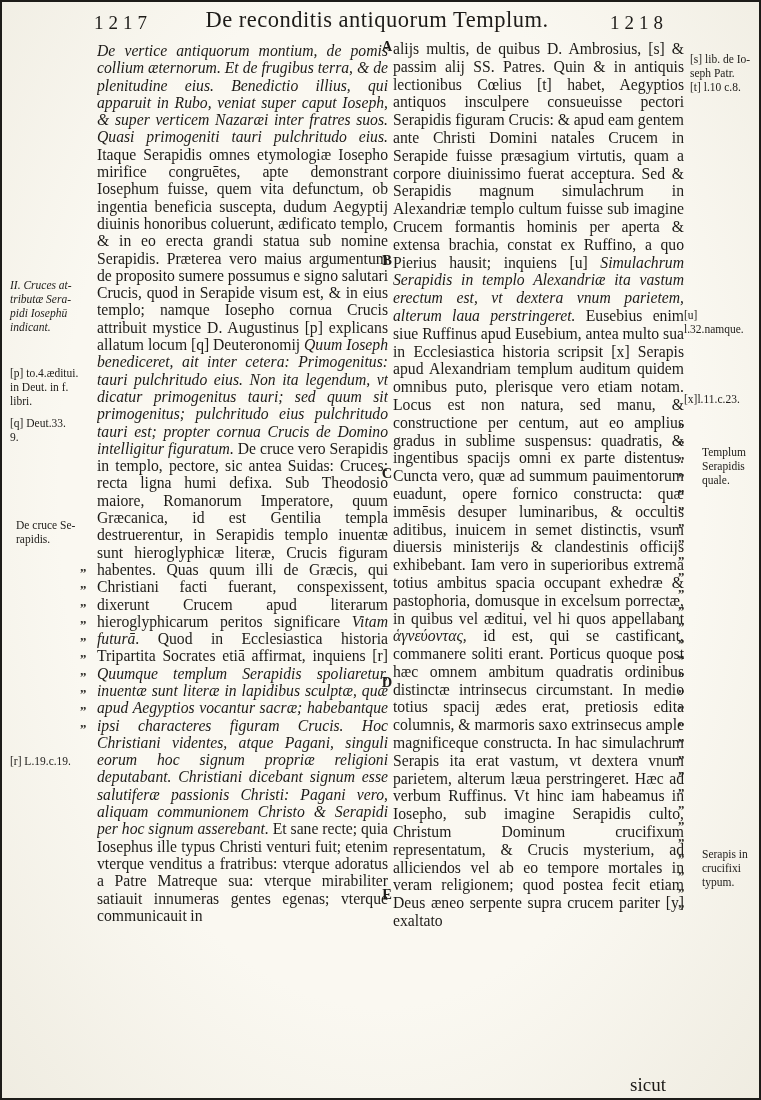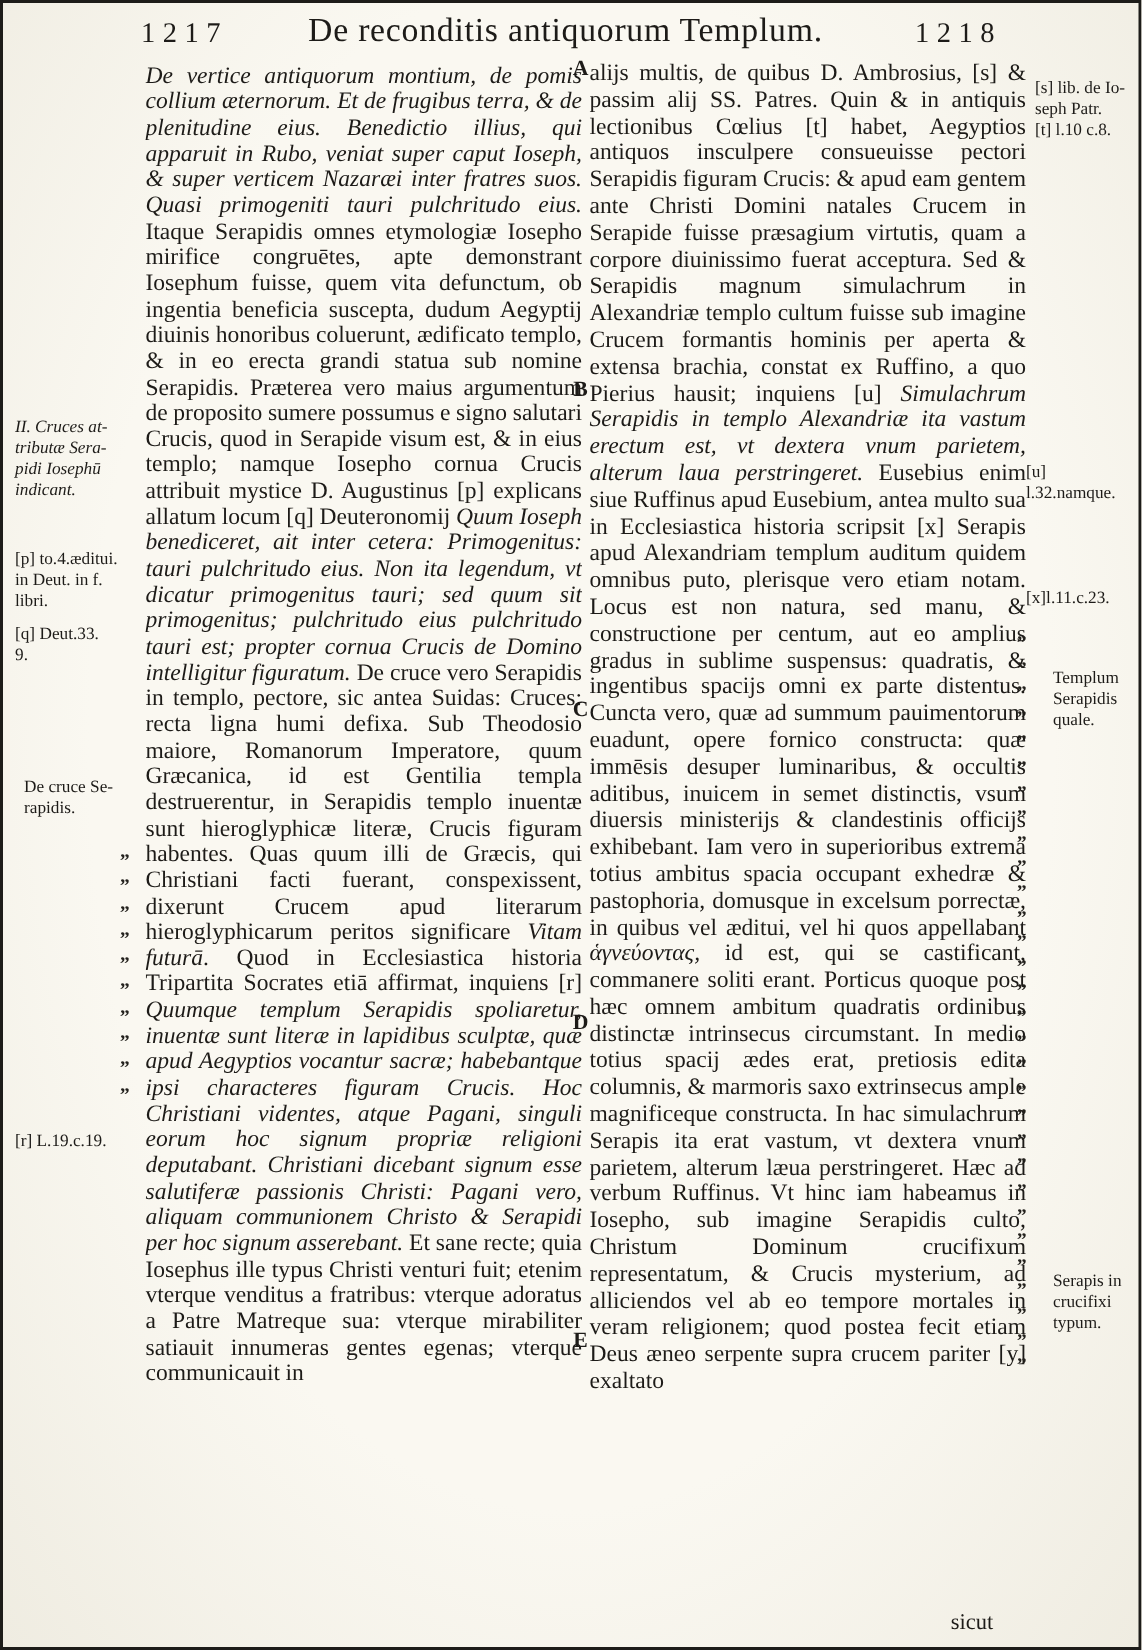--- a/index.html
+++ b/index.html
@@ -66,21 +66,21 @@
   
   .qmarks {
     position:absolute; white-space:pre-line; font-size:13px;
     font-weight:bold; color:#22201c; z-index:1;
   }
   .qmarks.left  { left:78px;  top:556px; line-height:17.3px; }
   .qmarks.right { left:676px; top:412px; line-height:16.6px; }
   
   .catchword {
     position:absolute; left:600px; top:1072px; width:92px;
-    text-align:center; font-size:15px;
+    text-align:center; font-size:19px;
   }
 </style>
 </head>
 <body>
 
 <div class="page">
 
   <div class="pagenum left">1217</div>
   <div class="running-title">De reconditis antiquorum Templum.</div>
   <div class="pagenum right">1218</div>

